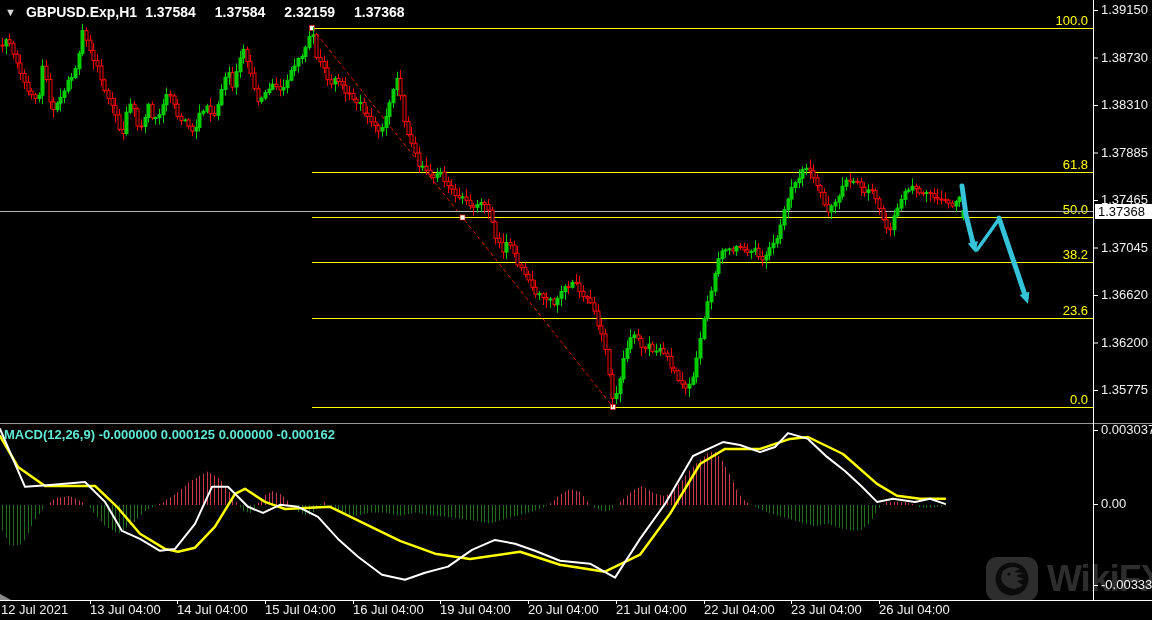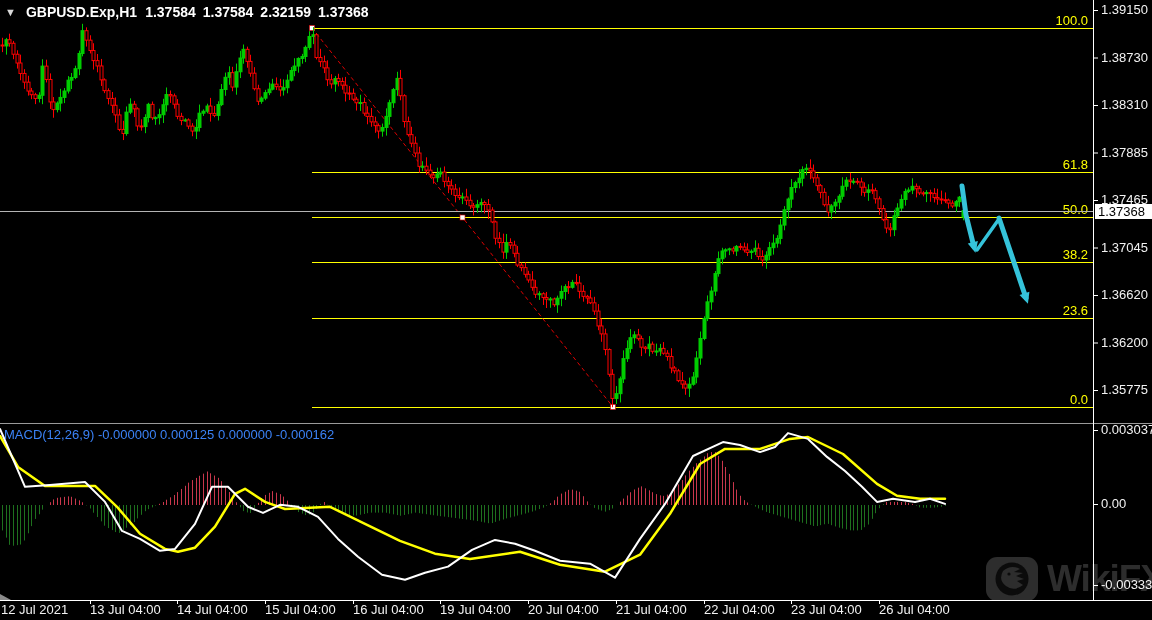--- a/index.html
+++ b/index.html
@@ -3,22 +3,22 @@
 <meta charset="utf-8">
 <style>
   html,body{margin:0;padding:0;background:#000;}
   #app{position:relative;width:1152px;height:620px;background:#000;overflow:hidden;
        font-family:"Liberation Sans",sans-serif;}
   #plot{position:absolute;left:0;top:0;z-index:2;}
   .overlay{position:absolute;z-index:3;}
   #title-bar{left:5px;top:4px;display:flex;align-items:center;gap:8px;
              color:#fff;font-size:14px;font-weight:600;white-space:pre;}
   #title-bar .tri{color:#d8d8d8;font-size:11px;margin-right:2px;}
-  #title-bar .vals{display:flex;gap:7px;align-items:flex-end;}
-  #macd-label{left:4px;top:427px;color:#3b82f6;font-size:13px;font-weight:400;}
+  #title-bar .vals{display:flex;gap:19px;align-items:flex-end;}
+  #macd-label{left:4px;top:427px;color:#5eead4;font-size:13px;font-weight:700;}
   #price-tag{left:1095px;top:204px;width:57px;height:15px;background:#fff;color:#000;
              font-size:13px;font-weight:500;line-height:15px;padding-left:3px;}
   #watermark{position:absolute;left:986px;top:556px;z-index:1;display:flex;align-items:center;gap:9px;}
   #watermark .wm-text{color:#2d2d2d;font-size:37px;font-weight:700;letter-spacing:-1px;line-height:44px;}
 </style>
 </head>
 <body>
 
 <div id="app">
 

